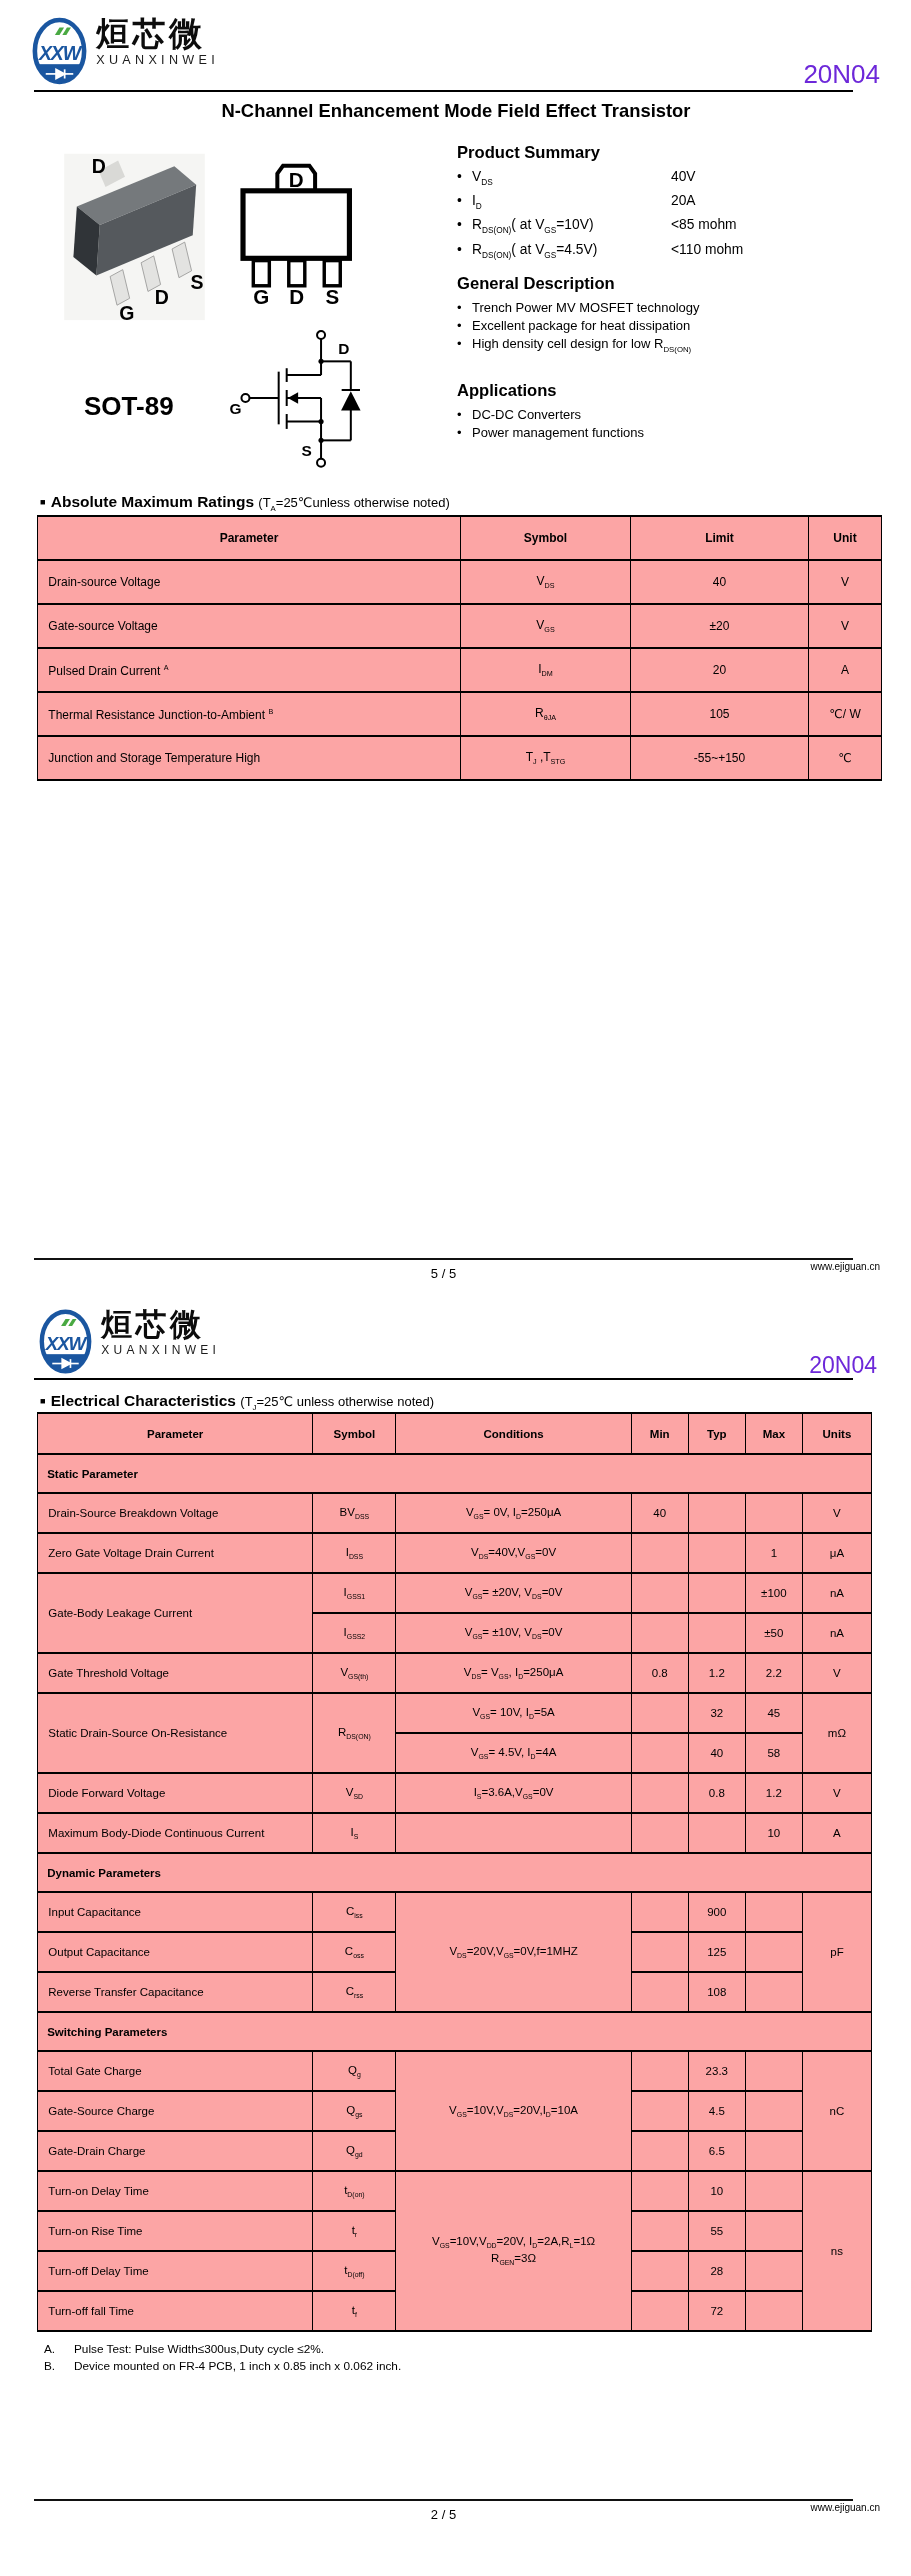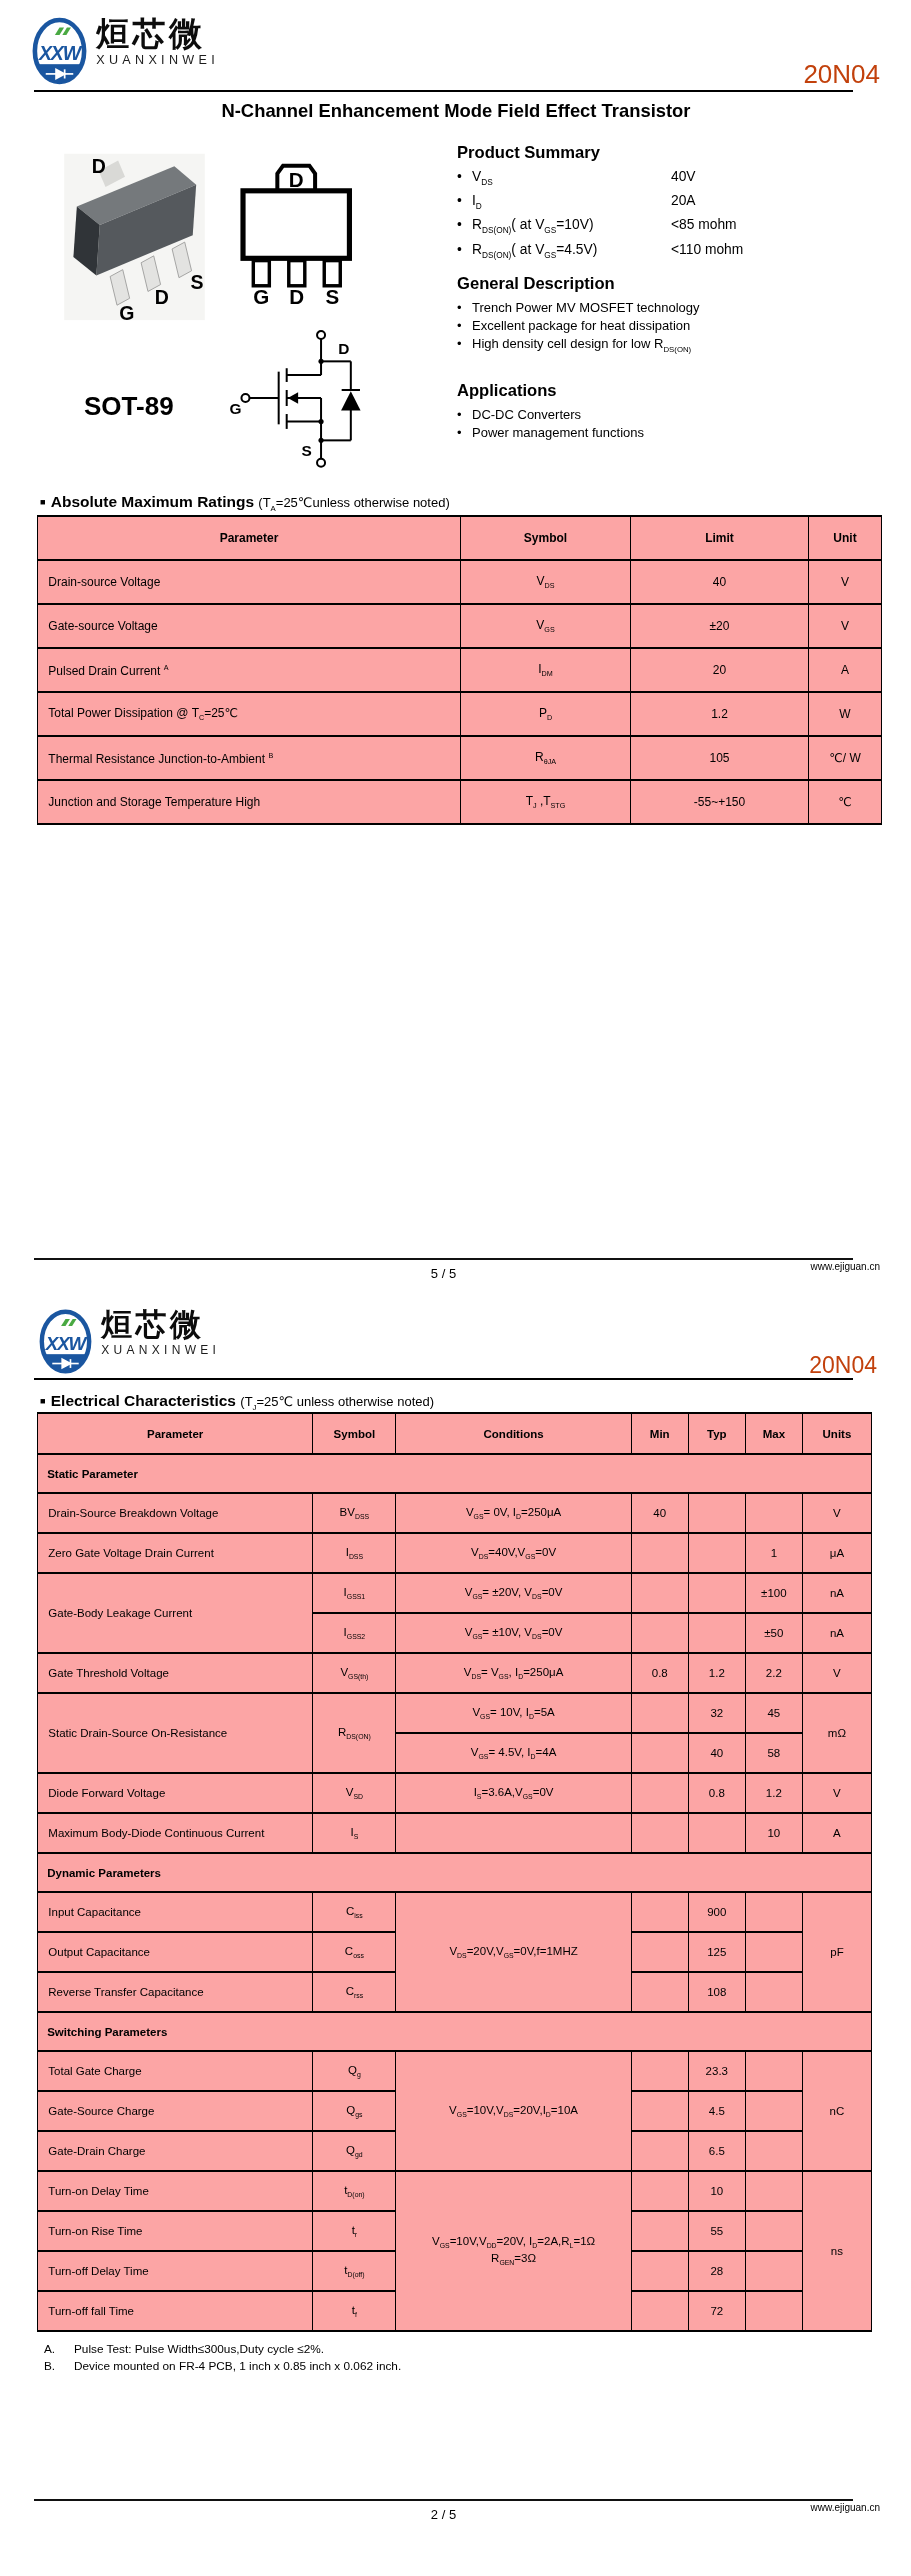--- a/index.html
+++ b/index.html
@@ -9,21 +9,21 @@
 
   
   .logo{position:absolute;display:flex;align-items:flex-start;gap:9.2px;}
   .logo .cn{font-size:33px;font-weight:bold;letter-spacing:3.4px;line-height:1.02;color:#0c0c0c;}
   .logo .en{font-size:12.6px;letter-spacing:4.3px;font-weight:500;color:#1c1c1c;margin-top:2.3px;}
   .logo.sm .cn{font-size:31px;}
   .logo.sm .en{font-size:12px;}
   .xxw{font-family:"Liberation Sans","DejaVu Sans",sans-serif;font-style:italic;font-weight:bold;
        font-size:34px;fill:#1a56a0;text-anchor:middle;letter-spacing:-2px;}
 
-  .partno{position:absolute;font-size:26px;color:#c2410c;}
+  .partno{position:absolute;font-size:26px;color:#6d28d9;}
   .partno.pn2{font-size:23px;}
   .hrule{position:absolute;left:34px;width:819px;height:1.7px;background:#000;}
   .frule{position:absolute;left:34px;width:819px;height:2.3px;background:#111;}
 
   .title{position:absolute;left:0;width:912px;text-align:center;
          font-size:18.4px;font-weight:bold;margin:0;}
 
   
   .blk{position:absolute;width:419px;}
   .h2{font-size:16.6px;font-weight:bold;margin:0 0 4.6px 0;}
@@ -245,26 +245,20 @@
       <td>±20</td>
       <td>V</td>
     </tr>
     <tr>
       <td class="pl">Pulsed Drain Current <sup>A</sup></td>
       <td>I<sub>DM</sub></td>
       <td>20</td>
       <td>A</td>
     </tr>
     <tr>
-      <td class="pl">Total Power Dissipation @ T<sub>C</sub>=25℃</td>
-      <td>P<sub>D</sub></td>
-      <td>1.2</td>
-      <td>W</td>
-    </tr>
-    <tr>
       <td class="pl">Thermal Resistance Junction-to-Ambient <sup>B</sup></td>
       <td>R<sub>θJA</sub></td>
       <td>105</td>
       <td>℃/ W</td>
     </tr>
     <tr>
       <td class="pl">Junction and Storage Temperature High</td>
       <td>T<sub>J</sub> ,T<sub>STG</sub></td>
       <td>-55~+150</td>
       <td>℃</td>

